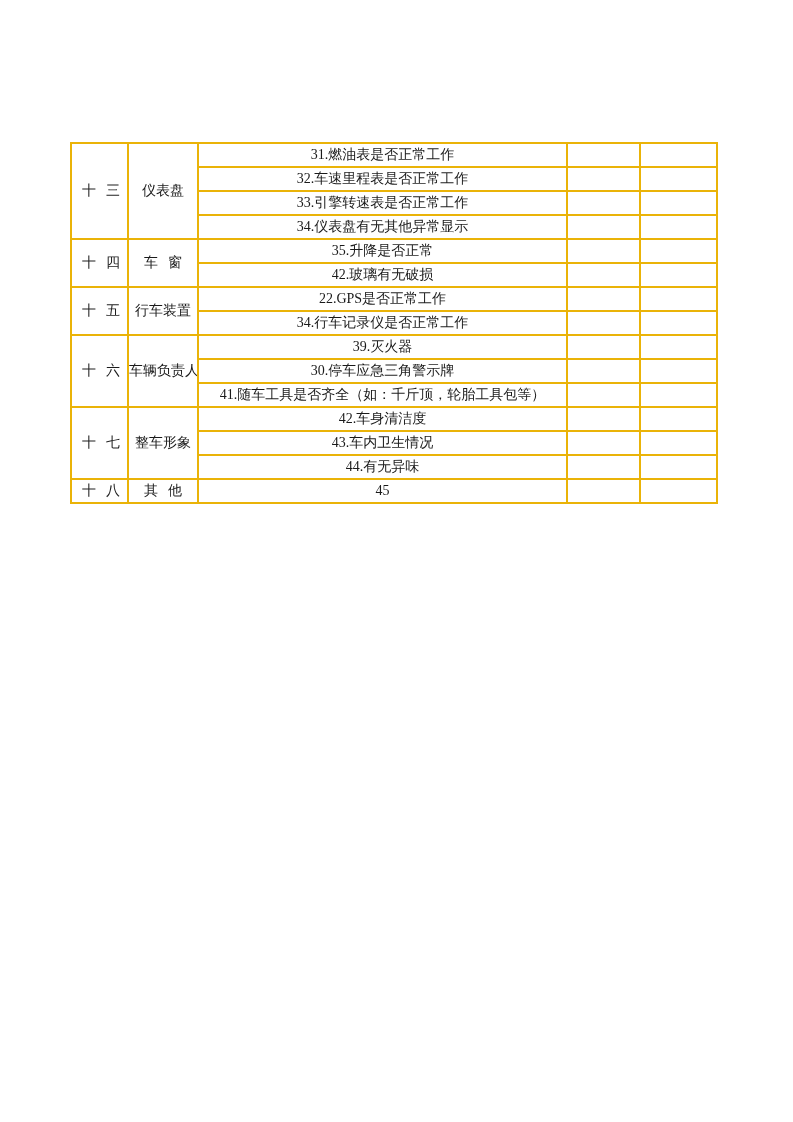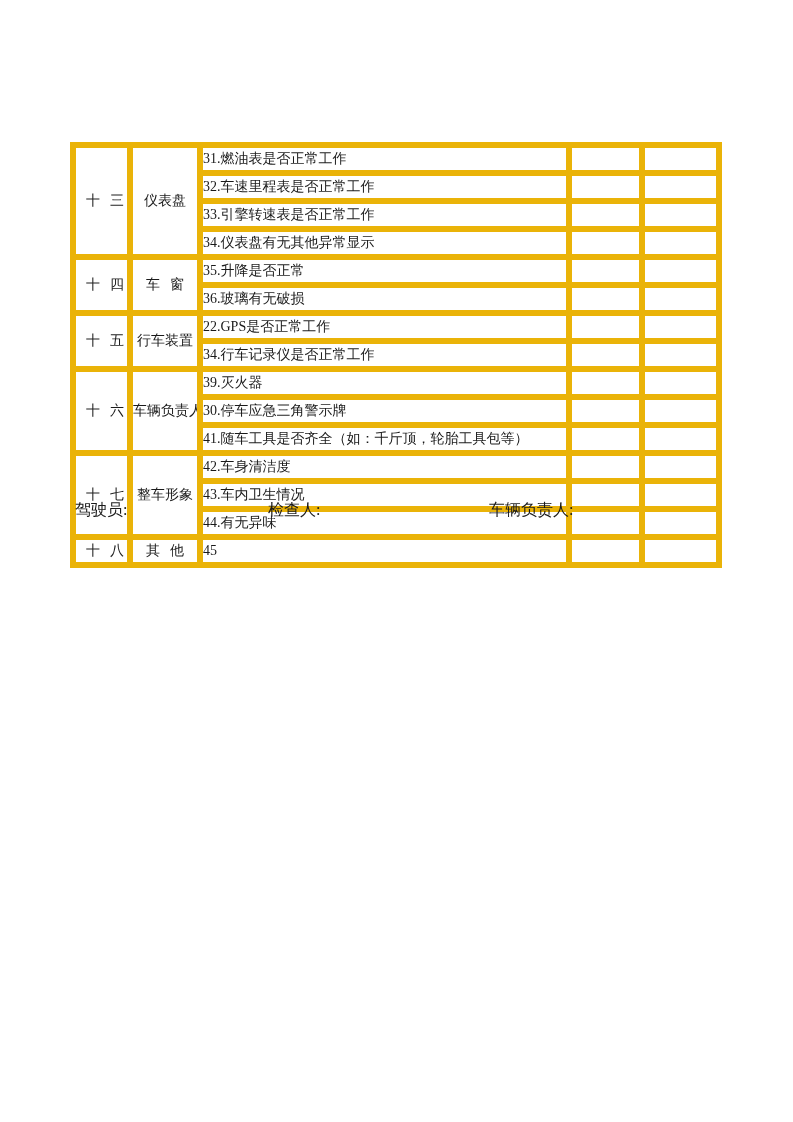--- a/index.html
+++ b/index.html
@@ -18,28 +18,29 @@
   }
   table.checklist {
     position: absolute;
     left: 70px;
     top: 142px;
     width: 646px;
     border-collapse: collapse;
     table-layout: fixed;
   }
   table.checklist td {
-    border: 6px solid #eab308;
+    border: 2px solid #eab308;
     height: 22px;
     padding: 0;
     font-size: 14px;
     line-height: 1;
     overflow: hidden;
     white-space: nowrap;
     vertical-align: middle;
+    text-align: center;
   }
   td.num-cell, td.cat-cell {
     text-align: center;
     font-size: 15px;
   }
   td.sp {
     letter-spacing: 10px;
     text-indent: 10px;
   }
   td.item-cell {
@@ -106,21 +107,21 @@
       </tr>
 
       <tr>
         <td class="num-cell sp" rowspan="2">十四</td>
         <td class="cat-cell sp" rowspan="2">车窗</td>
         <td class="item-cell">35.升降是否正常</td>
         <td class="result-cell"></td>
         <td class="result-cell"></td>
       </tr>
       <tr>
-        <td class="item-cell">36.玻璃有无破损</td>
+        <td class="item-cell">42.玻璃有无破损</td>
         <td class="result-cell"></td>
         <td class="result-cell"></td>
       </tr>
 
       <tr>
         <td class="num-cell sp" rowspan="2">十五</td>
         <td class="cat-cell" rowspan="2">行车装置</td>
         <td class="item-cell">22.GPS是否正常工作</td>
         <td class="result-cell"></td>
         <td class="result-cell"></td>
@@ -170,19 +171,14 @@
       <tr>
         <td class="num-cell sp">十八</td>
         <td class="cat-cell sp">其他</td>
         <td class="item-cell">45</td>
         <td class="result-cell"></td>
         <td class="result-cell"></td>
       </tr>
     </tbody>
   </table>
 
-  <div class="footer-line">
-    <span class="sig sig-driver">驾驶员:</span>
-    <span class="sig sig-inspector">检查人:</span>
-    <span class="sig sig-manager">车辆负责人:</span>
-  </div>
 
 </div>
 
 </body></html>

